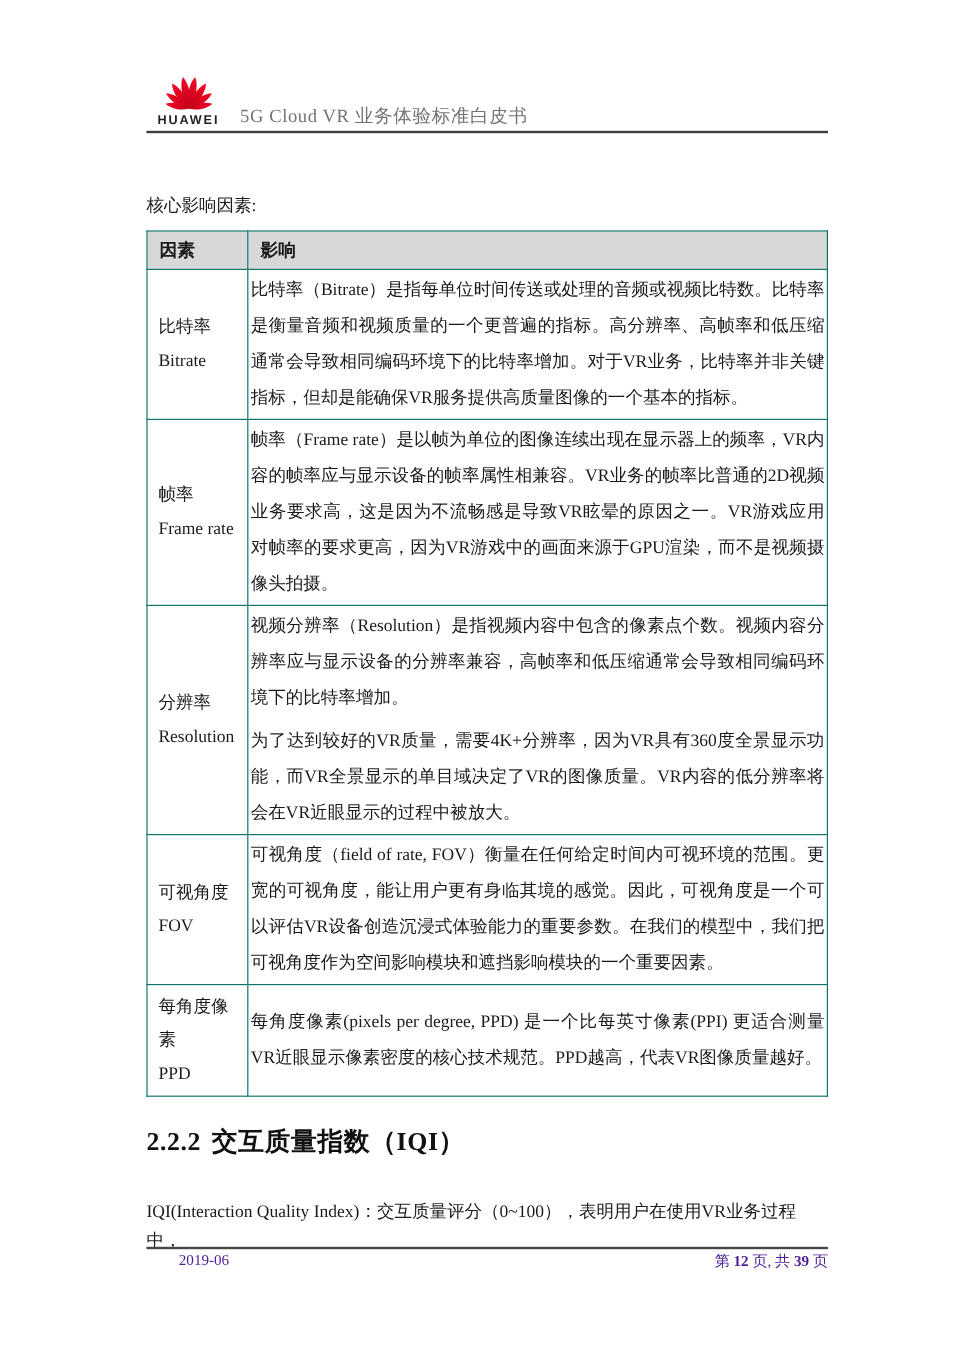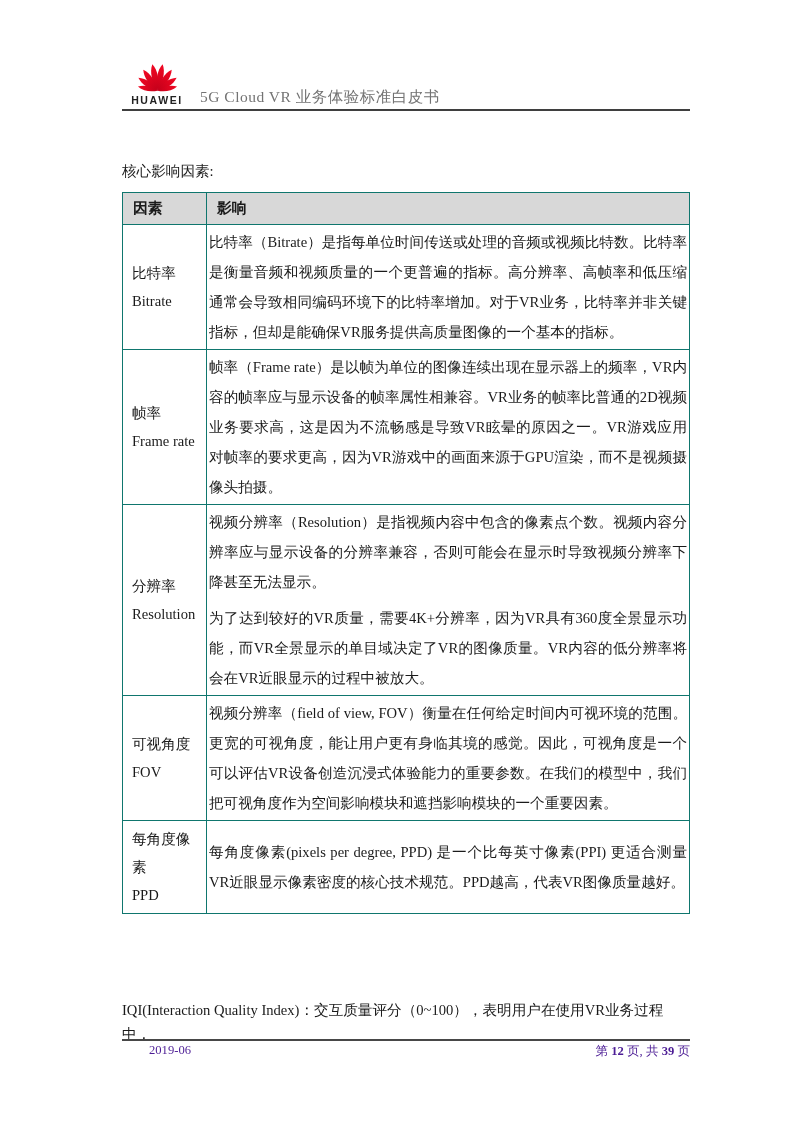--- a/index.html
+++ b/index.html
@@ -198,45 +198,48 @@
         <td class="impact">
           <p>帧率（Frame rate）是以帧为单位的图像连续出现在显示器上的频率，VR内容的帧率应与显示设备的帧率属性相兼容。VR业务的帧率比普通的2D视频业务要求高，这是因为不流畅感是导致VR眩晕的原因之一。VR游戏应用对帧率的要求更高，因为VR游戏中的画面来源于GPU渲染，而不是视频摄像头拍摄。</p>
         </td>
       </tr>
       <tr>
         <td class="factor">
           <div>分辨率</div>
           <div>Resolution</div>
         </td>
         <td class="impact">
-          <p>视频分辨率（Resolution）是指视频内容中包含的像素点个数。视频内容分辨率应与显示设备的分辨率兼容，否则可能会在显示时导致视频分辨率下降甚至无法显示。</p>
+          <p>视频分辨率（Resolution）是指视频内容中包含的像素点个数。视频内容分辨率应与显示设备的分辨率兼容，高帧率和低压缩通常会导致相同编码环境下的比特率增加。</p>
           <p>为了达到较好的VR质量，需要4K+分辨率，因为VR具有360度全景显示功能，而VR全景显示的单目域决定了VR的图像质量。VR内容的低分辨率将会在VR近眼显示的过程中被放大。</p>
         </td>
       </tr>
       <tr>
         <td class="factor">
           <div>可视角度</div>
           <div>FOV</div>
         </td>
         <td class="impact">
-          <p>视频分辨率（field of view, FOV）衡量在任何给定时间内可视环境的范围。更宽的可视角度，能让用户更有身临其境的感觉。因此，可视角度是一个可以评估VR设备创造沉浸式体验能力的重要参数。在我们的模型中，我们把可视角度作为空间影响模块和遮挡影响模块的一个重要因素。</p>
+          <p>可视角度（field of rate, FOV）衡量在任何给定时间内可视环境的范围。更宽的可视角度，能让用户更有身临其境的感觉。因此，可视角度是一个可以评估VR设备创造沉浸式体验能力的重要参数。在我们的模型中，我们把可视角度作为空间影响模块和遮挡影响模块的一个重要因素。</p>
         </td>
       </tr>
       <tr>
         <td class="factor">
           <div>每角度像素</div>
           <div>PPD</div>
         </td>
         <td class="impact">
           <p>每角度像素(pixels per degree, PPD) 是一个比每英寸像素(PPI) 更适合测量VR近眼显示像素密度的核心技术规范。PPD越高，代表VR图像质量越好。</p>
         </td>
       </tr>
     </tbody>
   </table>
 
+  <div class="section-heading">
+    <span class="sec-num">2.2.2</span><span>交互质量指数（IQI）</span>
+  </div>
 
   <p class="body-paragraph">IQI(Interaction Quality Index)：交互质量评分（0~100），表明用户在使用VR业务过程中，</p>
 
   <div class="footer-rule"></div>
   <div class="footer">
     <span class="footer-date">2019-06</span>
     <span class="footer-page"><span>第 </span><b>12</b><span> 页, 共 </span><b>39</b><span> 页</span></span>
   </div>
 
 </div>

